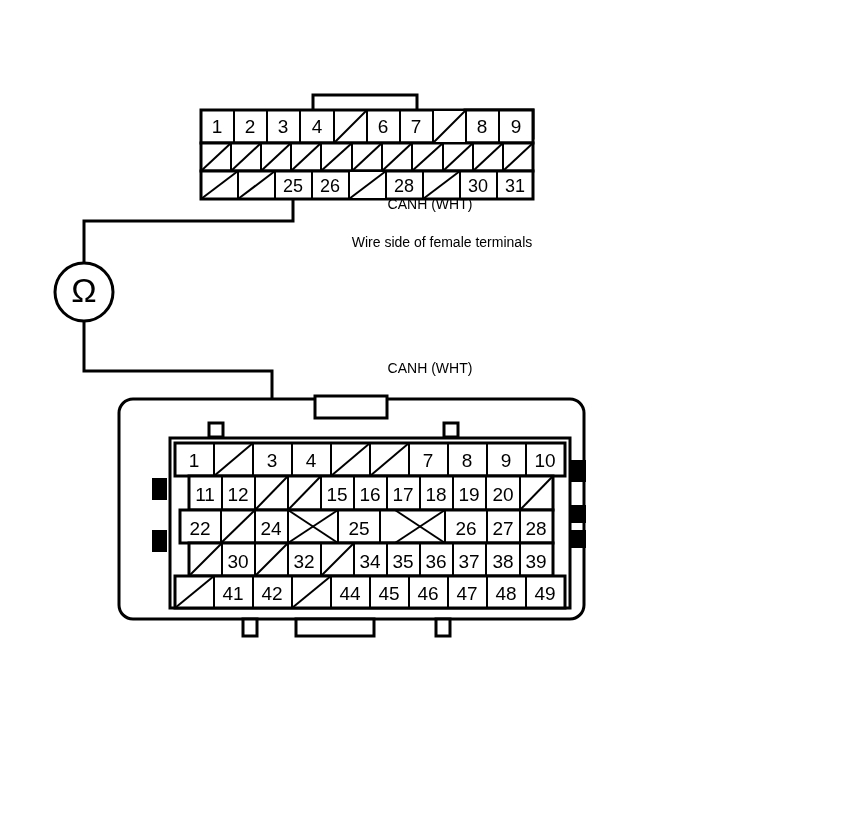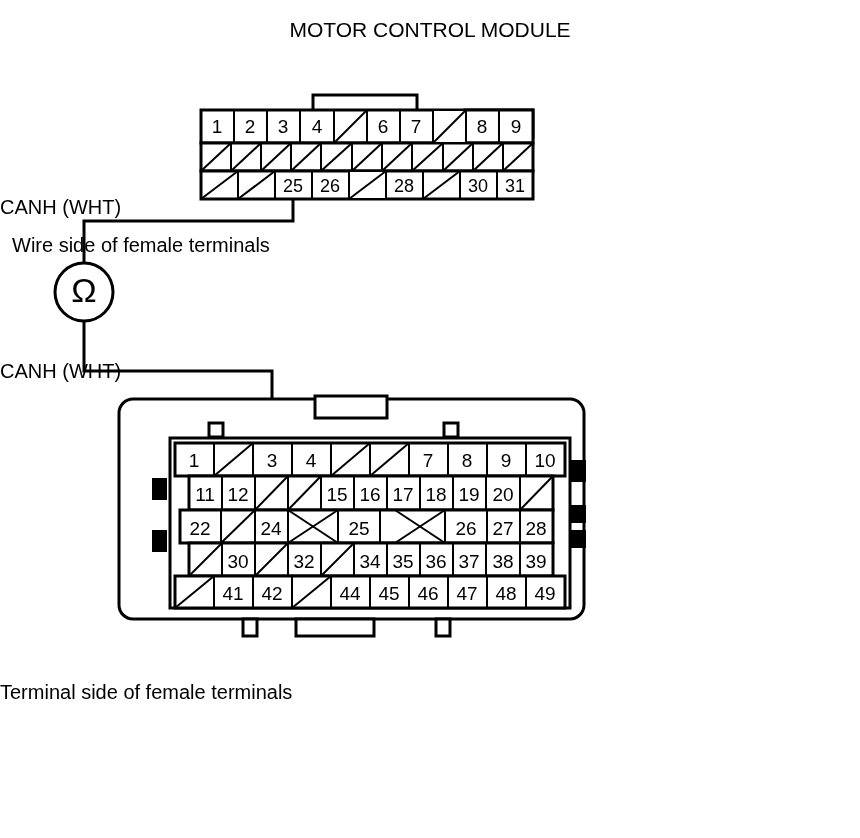--- a/index.html
+++ b/index.html
@@ -28,39 +28,38 @@
     font-family: "Liberation Sans", sans-serif;
     color: #000;
   }
   .title-line {
     font-size: 21px;
     text-align: center;
     width: 100%;
     left: 0;
   }
   .label {
-    font-size: 20px;
+    font-size: 14px;
+    text-align: center;
     width: 100%;
     left: 0;
   }
   svg { display: block; }
 </style>
 </head>
 <body>
 
 <div class="diagram">
 
-  <div class="txt title-line" style="top:18px;">MOTOR CONTROL MODULE</div>
 
   <div class="txt label" style="top:196px;">CANH (WHT)</div>
   <div class="txt label" style="top:234px;margin-left:12px;">Wire side of female terminals</div>
 
   <div class="txt label" style="top:360px;">CANH (WHT)</div>
 
-  <div class="txt label" style="top:681px;">Terminal side of female terminals</div>
 
   <svg width="860" height="838" viewBox="0 0 860 838">
     <defs>
       <g id="x-hatch"></g>
     </defs>
 
     <g stroke="#000" fill="none">
 
       <path d="M313 95 H417 V119 H313 Z" stroke-width="3" fill="#fff"></path>
 

